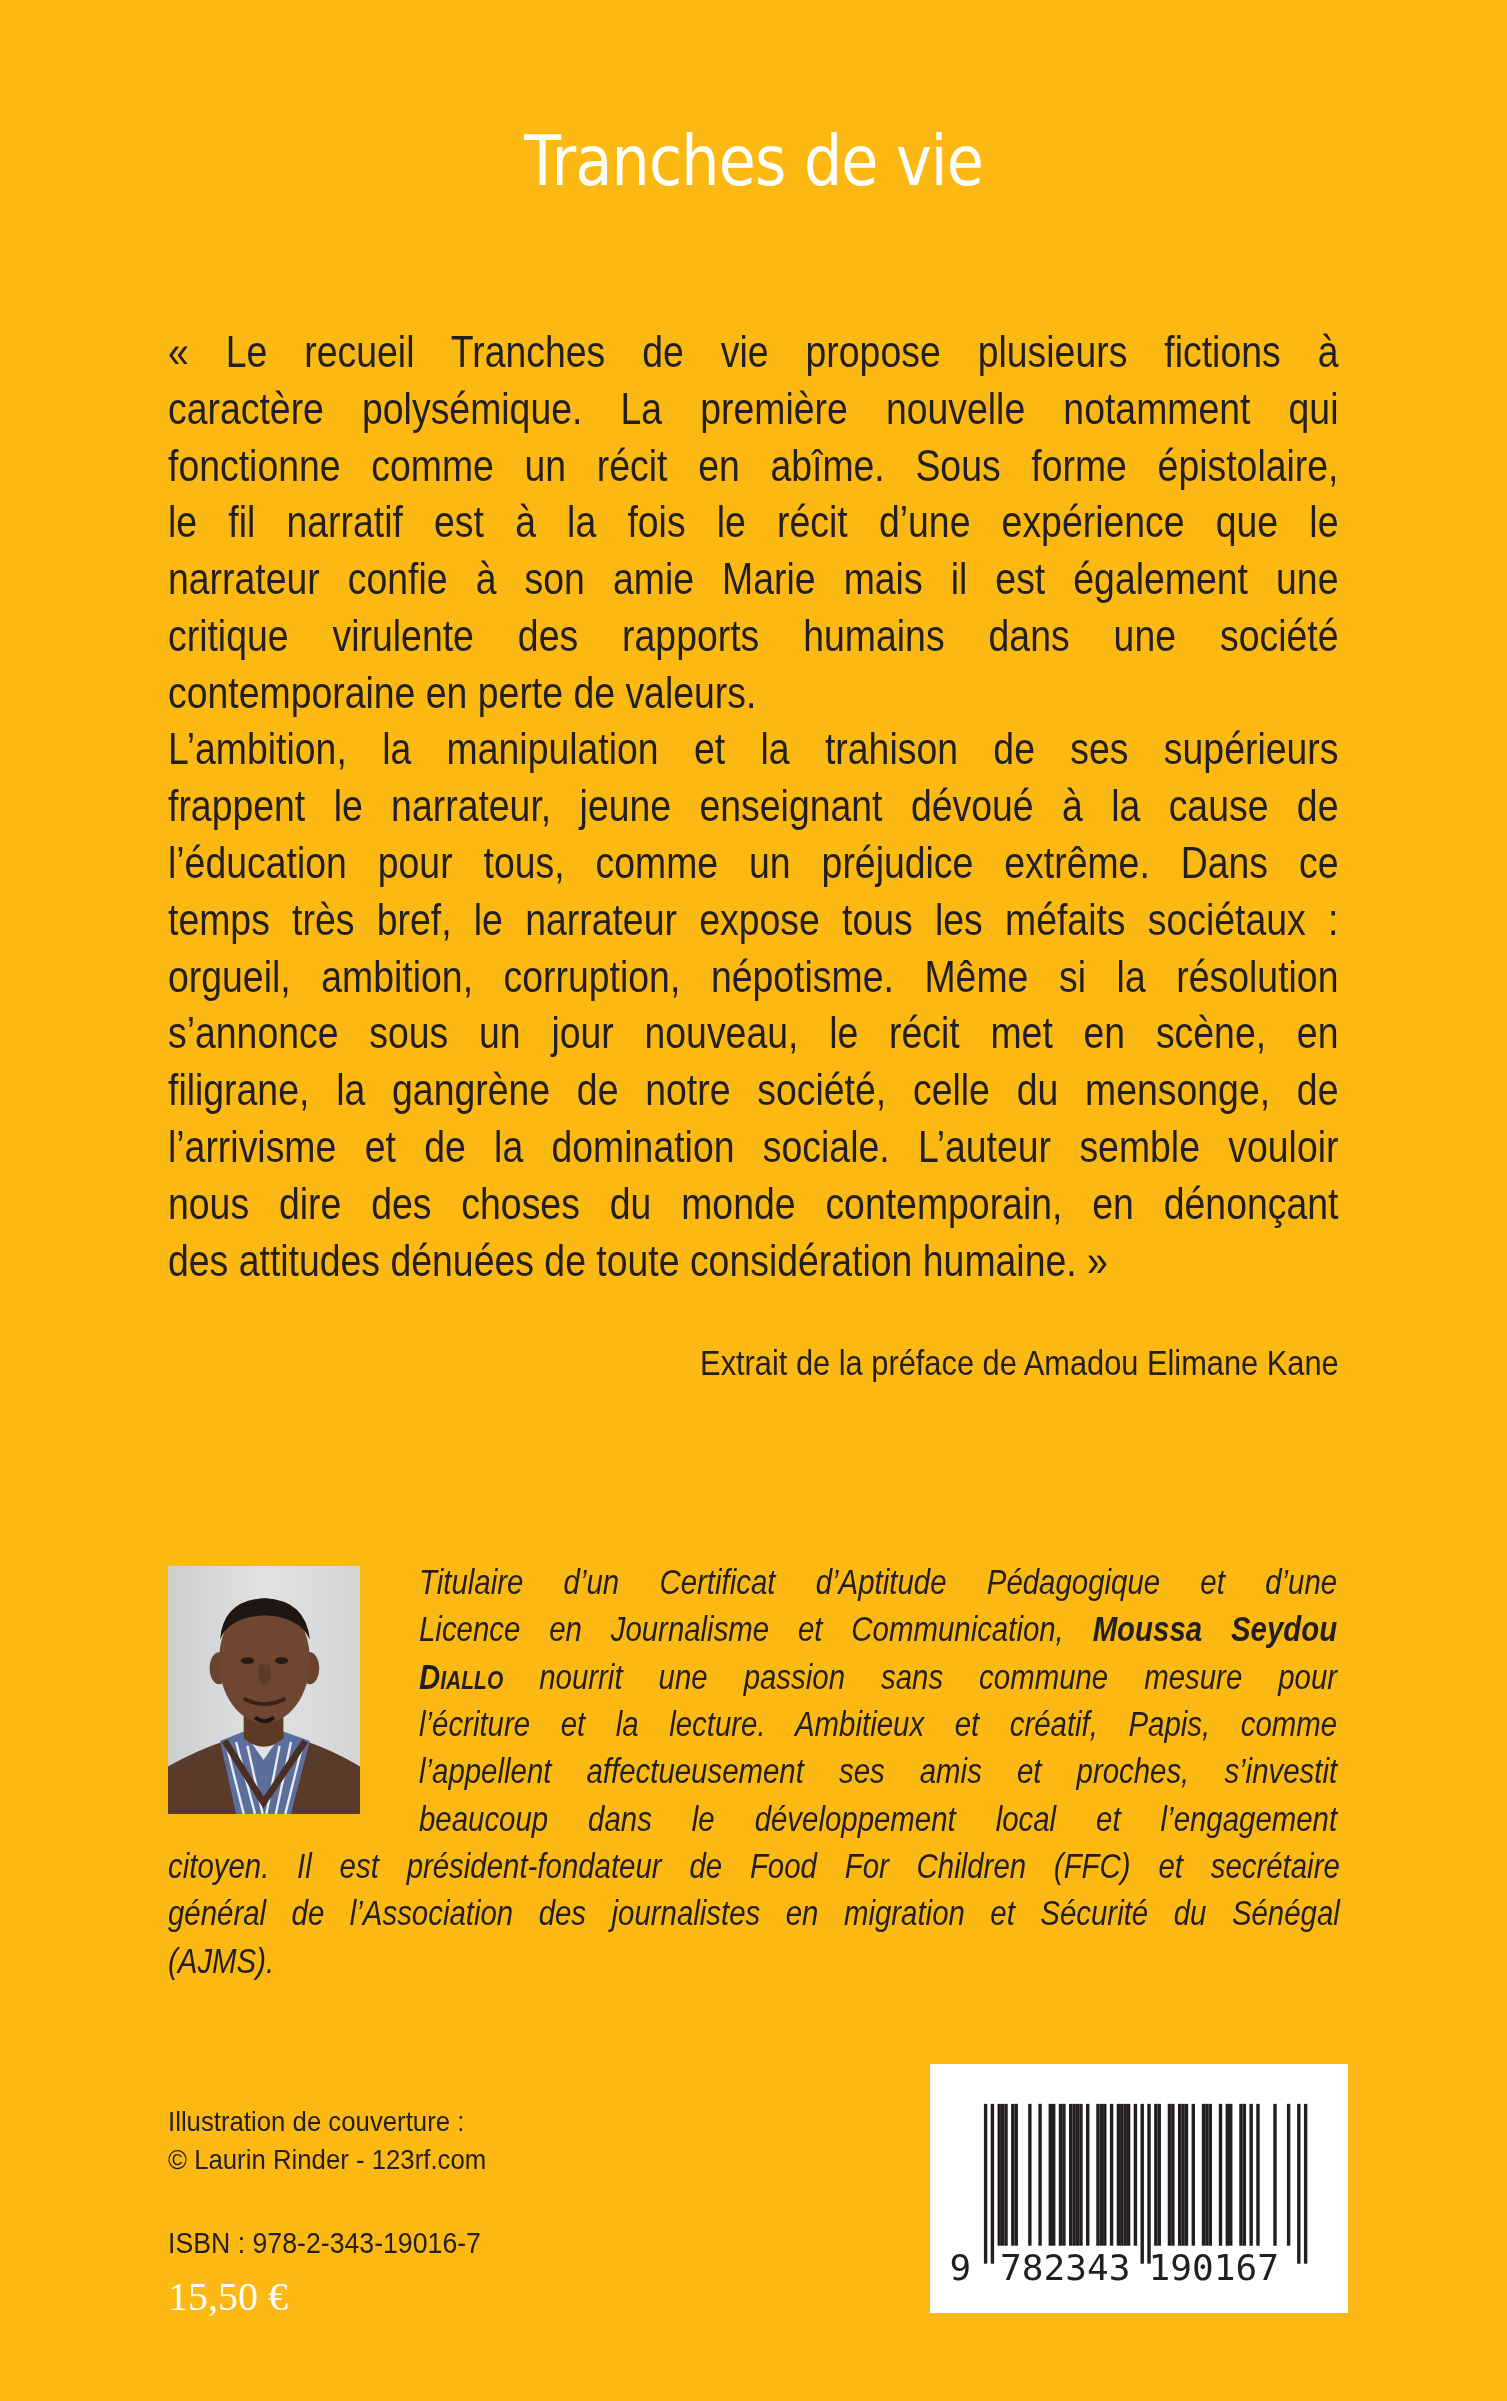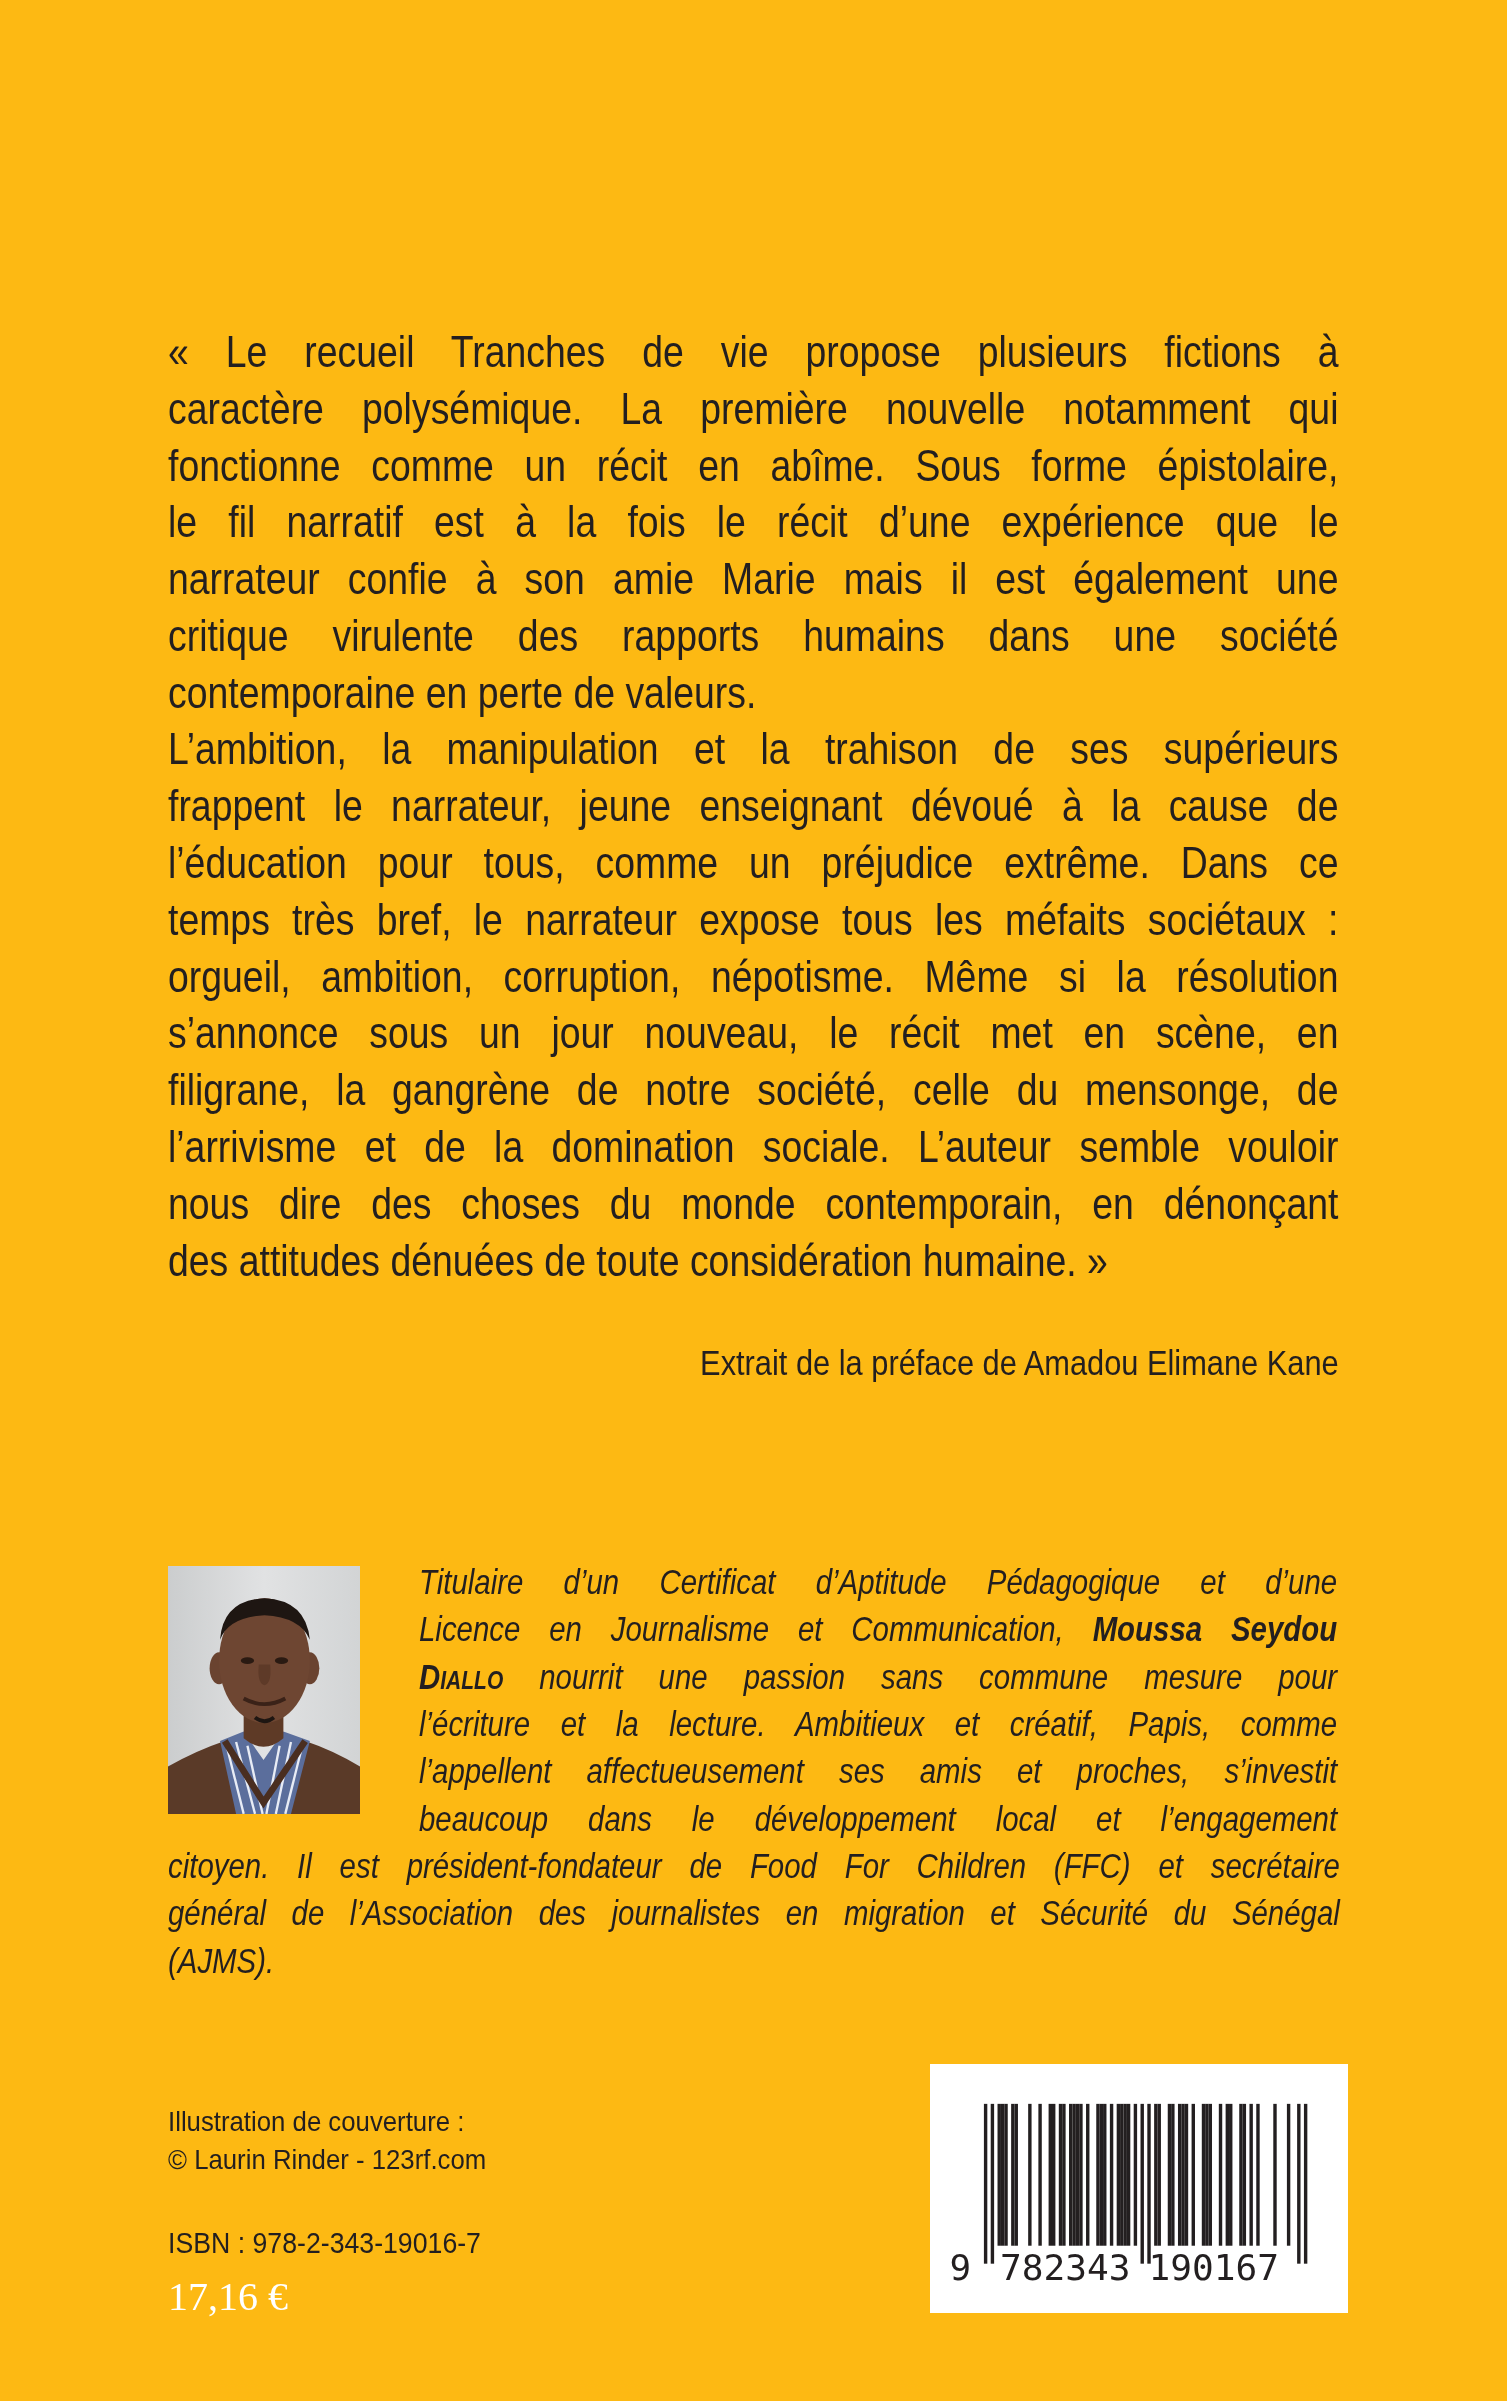--- a/index.html
+++ b/index.html
@@ -121,20 +121,21 @@
     font-family: "DejaVu Sans Mono", "Liberation Mono", monospace;
     font-size: 38px;
     fill: #231F20;
   }
 </style>
 </head>
 <body>
 
 <div id="page">
 
+  <div class="title"><span>Tranches de vie</span></div>
 
   <div class="lines quote" style="left:168px; top:323px;">
     <div class="line" style="top:0px;">
         <span class="inner">« Le recueil Tranches de vie propose plusieurs fictions à</span>
       </div>
     <div class="line" style="top:57px;">
         <span class="inner">caractère polysémique. La première nouvelle notamment qui</span>
       </div>
     <div class="line" style="top:114px;">
         <span class="inner">fonctionne comme un récit en abîme. Sous forme épistolaire,</span>
@@ -256,21 +257,21 @@
         <span class="inner">général de l’Association des journalistes en migration et Sécurité du Sénégal</span>
       </div>
     <div class="line full last" style="left:168px; top:379px;">
         <span class="inner">(AJMS).</span>
       </div>
   </div>
 
   <div class="credits" style="top:2103px;">Illustration de couverture :</div>
   <div class="credits" style="top:2141px;">© Laurin Rinder  - 123rf.com</div>
   <div class="isbn">ISBN : 978-2-343-19016-7</div>
-  <div class="price">17,16 €</div>
+  <div class="price">15,50 €</div>
 
   <div class="barcode-box">
     <svg id="barcode-svg" width="418" height="249" viewBox="0 0 442 263">
       <g id="barcode-bars" fill="#231F20">
           <rect x="57.00" y="42" width="3.60" height="169"></rect>
           <rect x="64.20" y="42" width="3.60" height="169"></rect>
           <rect x="71.40" y="42" width="3.60" height="150"></rect>
           <rect x="75.00" y="42" width="3.60" height="150"></rect>
           <rect x="78.60" y="42" width="3.60" height="150"></rect>
           <rect x="85.80" y="42" width="3.60" height="150"></rect>

